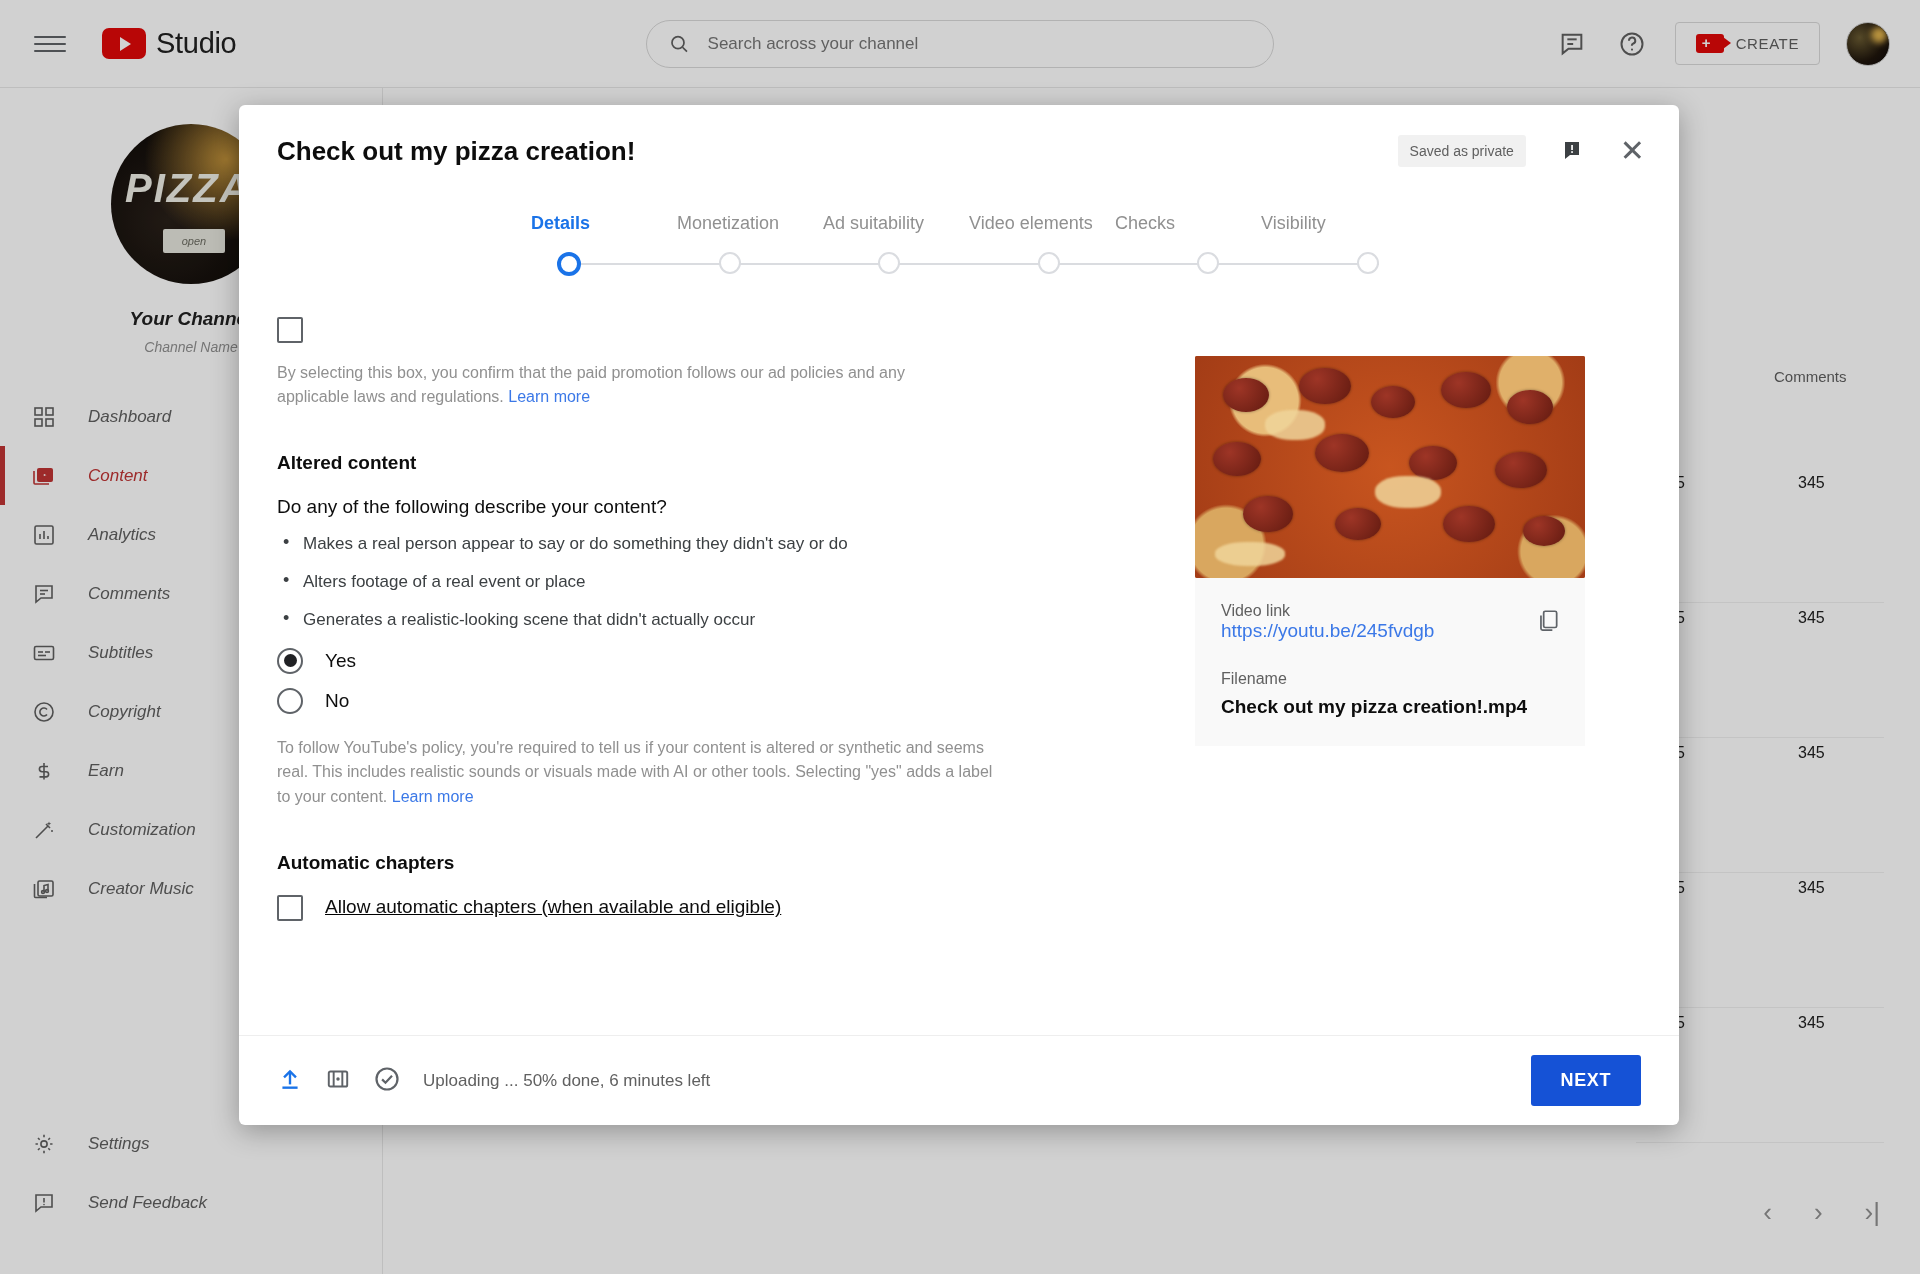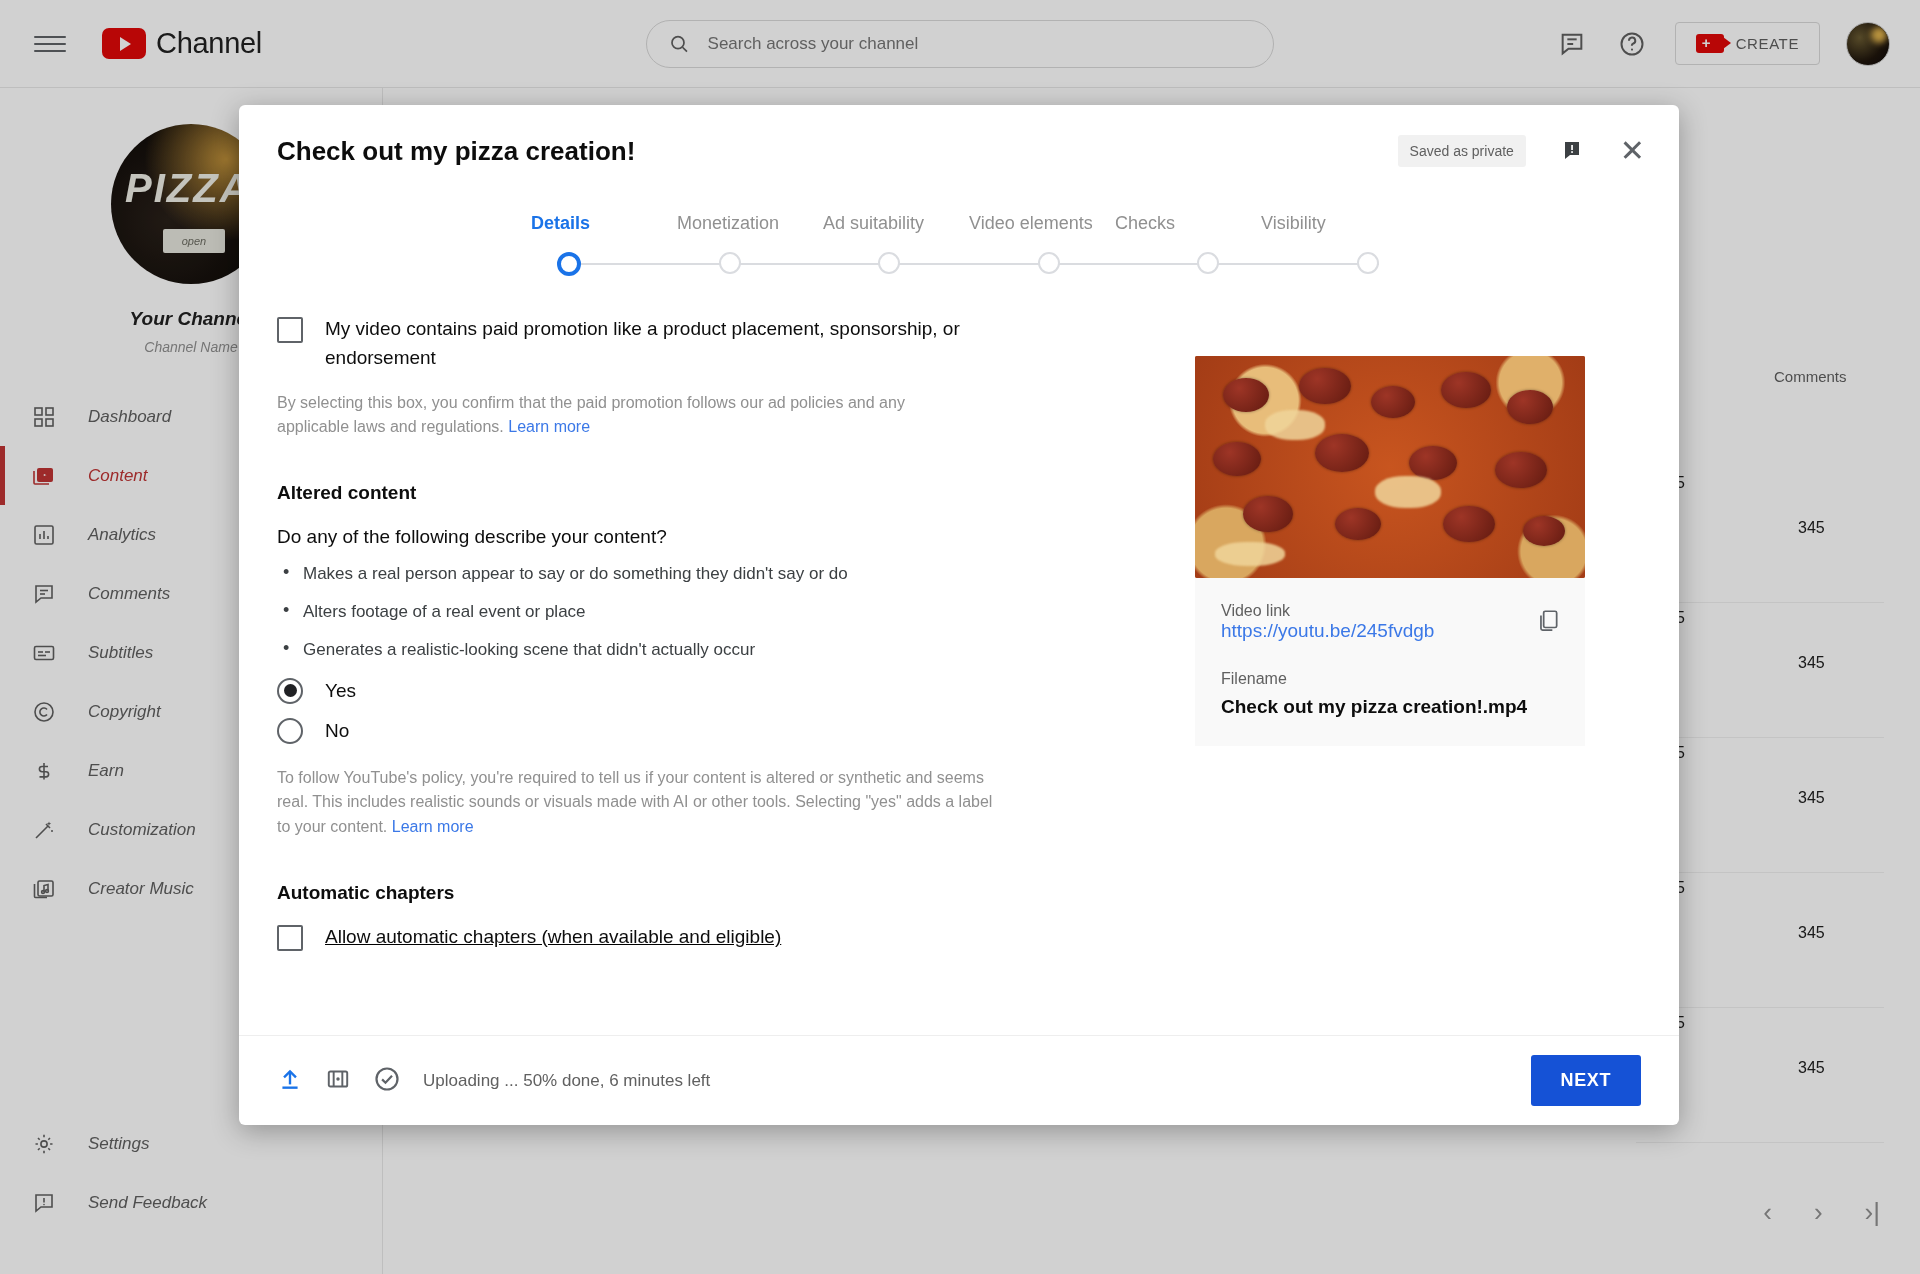--- a/index.html
+++ b/index.html
@@ -116,21 +116,21 @@
     position:absolute; top:280px; right:36px; display:flex; gap:84px;
     font-size:15px; color:#606060;
   }
   .table-rows { position:absolute; top:380px; right:36px; }
   .trow {
     height:135px; display:flex; gap:84px; align-items:flex-start;
     font-size:16px; color:#212121; border-bottom:1px solid #f0f0f0;
     padding-top:6px;
   }
   .trow .views { width:78px; }
-  .trow .comments { width:86px;margin-top:45px; }
+  .trow .comments { width:86px; }
   .pager {
     position:absolute; bottom:46px; right:40px; display:flex; gap:42px; color:#909090; font-size:26px;
   }
   .pager span { cursor:pointer; }
 
   
   .modal {
     position:absolute; z-index:60;
     left:239px; top:105px; width:1440px; height:1020px;
     background:#fff; border-radius:6px;
@@ -240,21 +240,21 @@
   <div class="topbar">
     <div class="hamburger">
       <i></i>
         <i></i>
         <i></i>
     </div>
     <div class="brand">
       <div class="yt-logo">
           <div class="tri"></div>
         </div>
-      <div class="brand-text">Channel</div>
+      <div class="brand-text">Studio</div>
     </div>
 
     <div class="search-wrap">
       <svg width="22" height="22" viewBox="0 0 24 24" fill="none" stroke="#606060" stroke-width="2">
         <circle cx="10.5" cy="10.5" r="7"></circle>
           <line x1="15.8" y1="15.8" x2="21" y2="21"></line>
       </svg>
       <input type="text" value="" placeholder="Search across your channel" style="">
     </div>
 
@@ -493,21 +493,20 @@
         <div class="dot"></div>
       </div>
     </div>
   </div>
 
   <div class="modal-body">
     <div class="left-col">
 
       <div class="cb-row">
         <div class="checkbox"></div>
-        <div class="cb-text">My video contains paid promotion like a product placement, sponsorship, or endorsement</div>
       </div>
       <div class="hint">
         <span>By selecting this box, you confirm that the paid promotion follows our ad policies and any applicable laws and regulations.</span>
         <span class="lnk">Learn more</span>
       </div>
 
       <div class="sec-title">Altered content</div>
       <div class="sec-q">Do any of the following describe your content?</div>
 
       <ul class="bullets">

